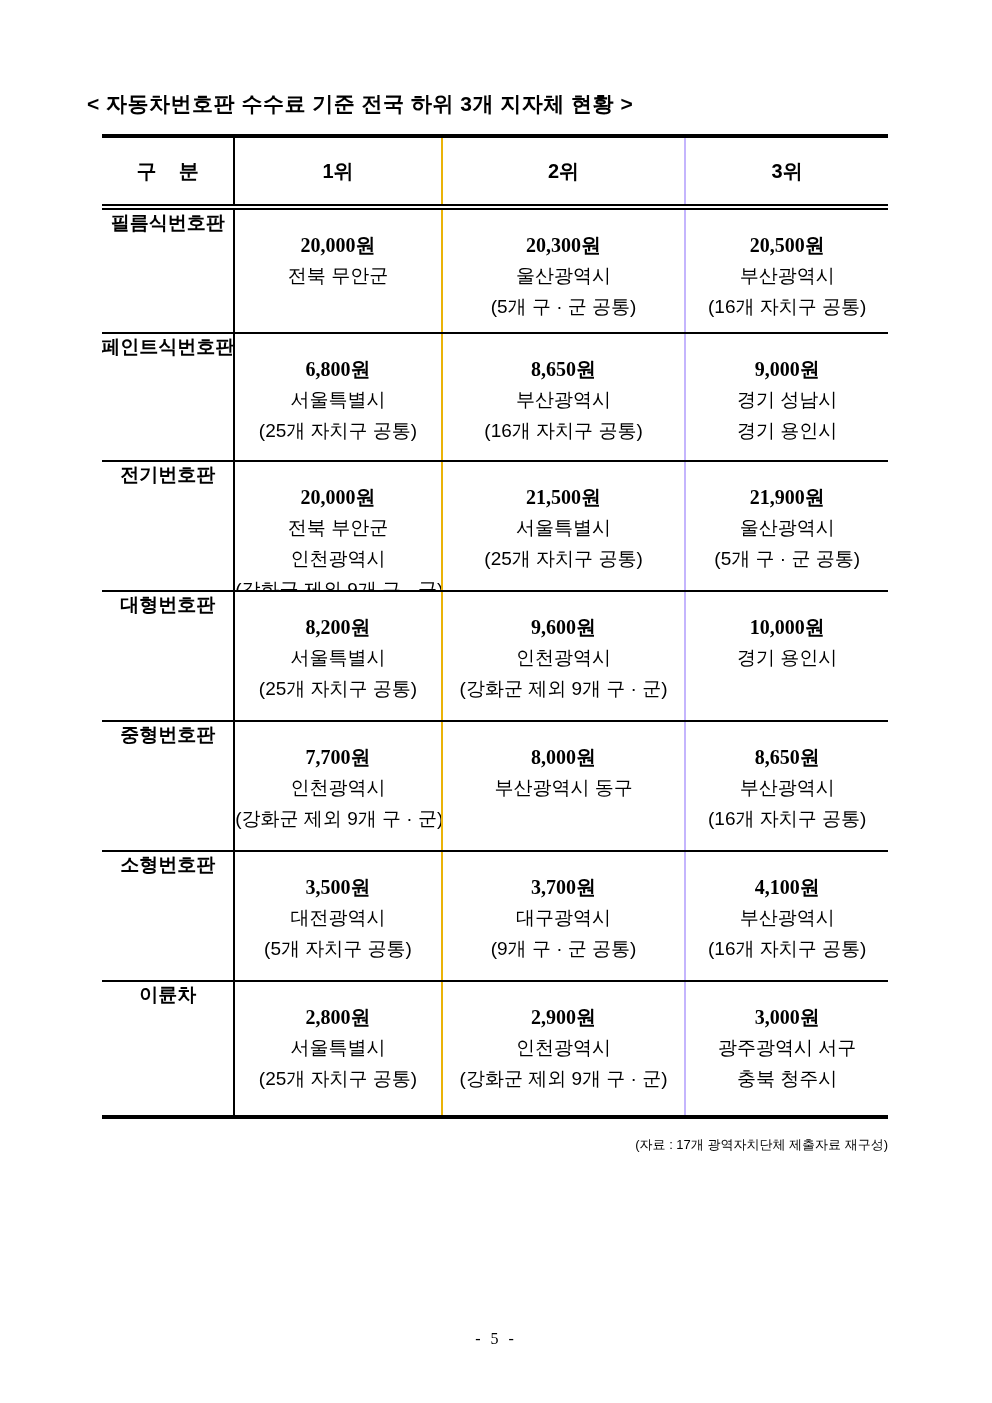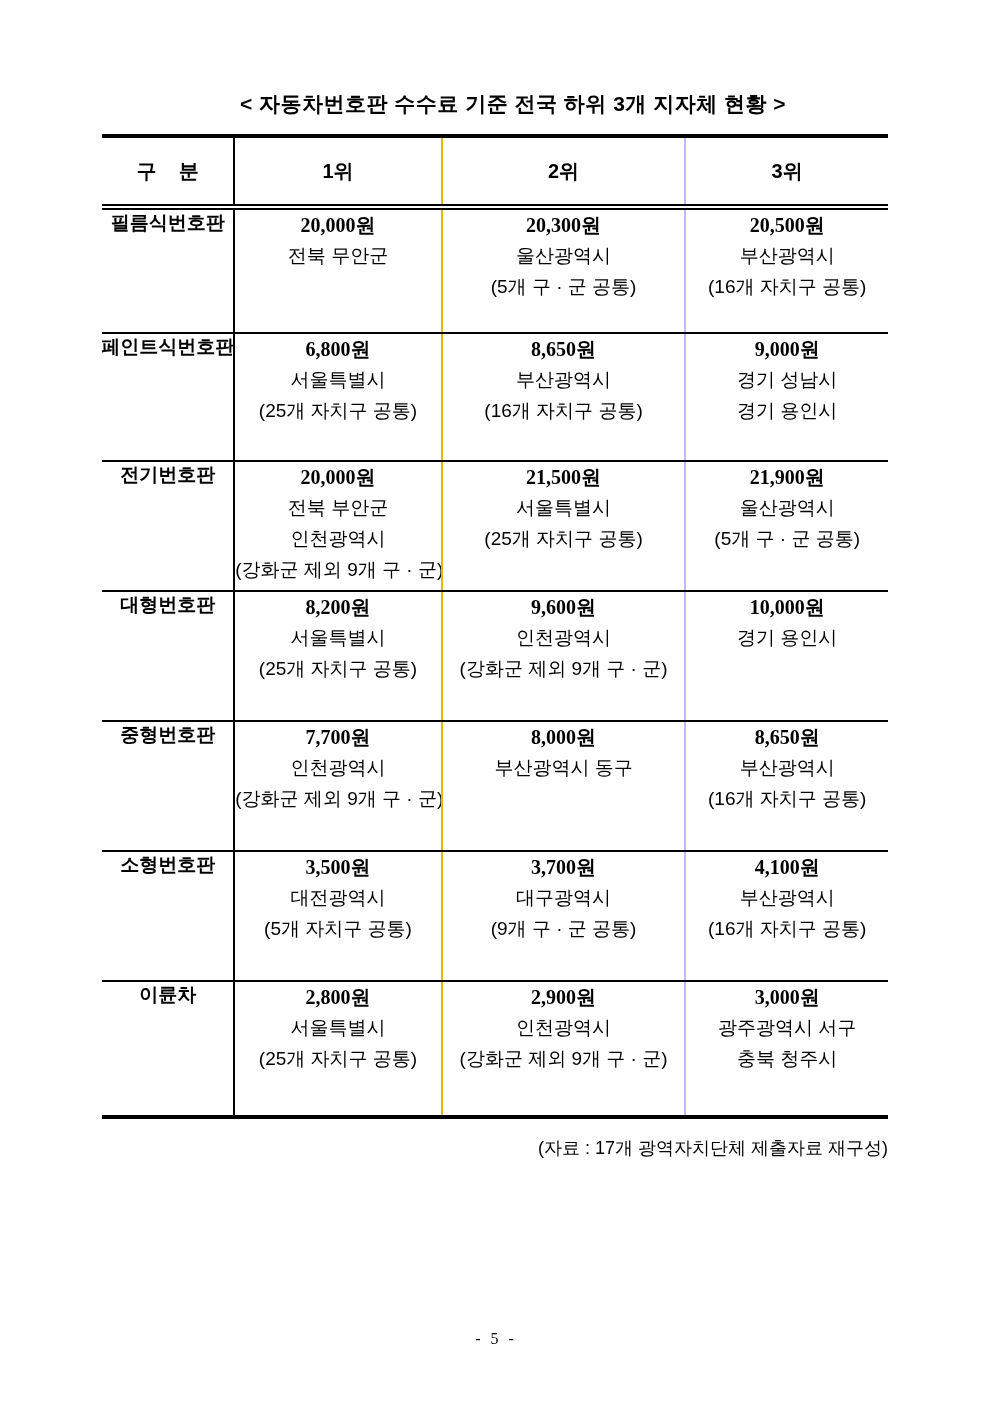--- a/index.html
+++ b/index.html
@@ -2,22 +2,22 @@
 <html><head>
 <meta charset="utf-8">
 <style>
   html,body{margin:0;padding:0;}
   body{
     width:992px;height:1403px;background:#ffffff;position:relative;
     font-family:"Liberation Sans",sans-serif;color:#000000;
     -webkit-font-smoothing:antialiased;
   }
   .doc-title{
-    position:absolute;top:90px;left:120px;width:786px;
-    text-align:center;font-size:21px;font-weight:bold;letter-spacing:0.5px;
+    position:absolute;top:90px;left:87px;width:786px;
+    text-align:left;font-size:21px;font-weight:bold;letter-spacing:0.5px;
   }
   .fees-table{
     position:absolute;left:102px;top:134px;width:786px;
     border-top:4px solid #000;border-bottom:4px solid #000;
     box-sizing:content-box;
   }
   .trow{display:flex;width:786px;border-bottom:2px solid #000;box-sizing:border-box;}
   .trow.hdr{height:72px;border-bottom:6px double #000;justify-content:space-between;}
   .trow.r0{height:124px;}
   .trow.r1{height:128px;}
@@ -25,29 +25,29 @@
   .trow.r6{height:133px;border-bottom:none;}
   .cell{box-sizing:border-box;overflow:hidden;}
   .c0{width:140px;border-right:2px solid #000;}
   .c1{width:218px;border-right:2px solid #eab308;}
   .c2{width:256px;border-right:2px solid #c4b5fd;}
   .c3{width:212px;}
   .hcell{display:flex;align-items:center;justify-content:center;
     font-size:20px;font-weight:bold;}
   .catcell{display:flex;align-items:flex-start;justify-content:center;
     font-size:19px;font-weight:bold;}
-  .datacell{padding-top:0;text-align:center;}
+  .datacell{padding-top:20px;text-align:center;}
   .cline{position:relative;line-height:31px;font-size:19px;text-align:center;}
   .cline.amount{line-height:30px;font-size:20px;font-weight:bold;
     font-family:"Liberation Serif",serif;}
   .cline > span, .catcell > span, .hcell > span{
     display:inline-block;white-space:pre;
   }
   .source-note{
-    position:absolute;top:1136px;right:104px;font-size:18px;text-align:right;
+    position:absolute;top:1136px;right:104px;font-size:13px;text-align:right;
   }
   .page-number{
     position:absolute;top:1330px;left:0;width:992px;text-align:center;
     font-size:16px;letter-spacing:3px;font-family:"Liberation Serif",serif;
   }
 </style>
 </head>
 <body>
 
 <div class="doc-title">&lt; 자동차번호판 수수료 기준 전국 하위 3개 지자체 현황 &gt;</div>

